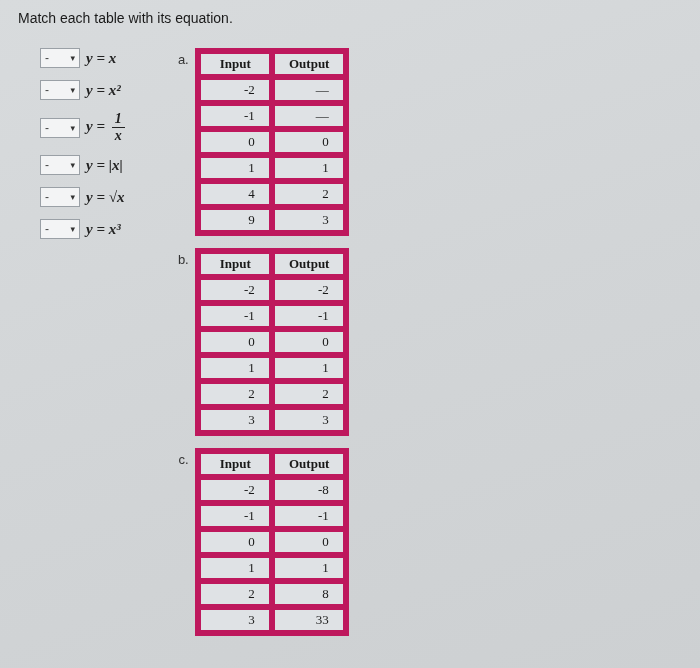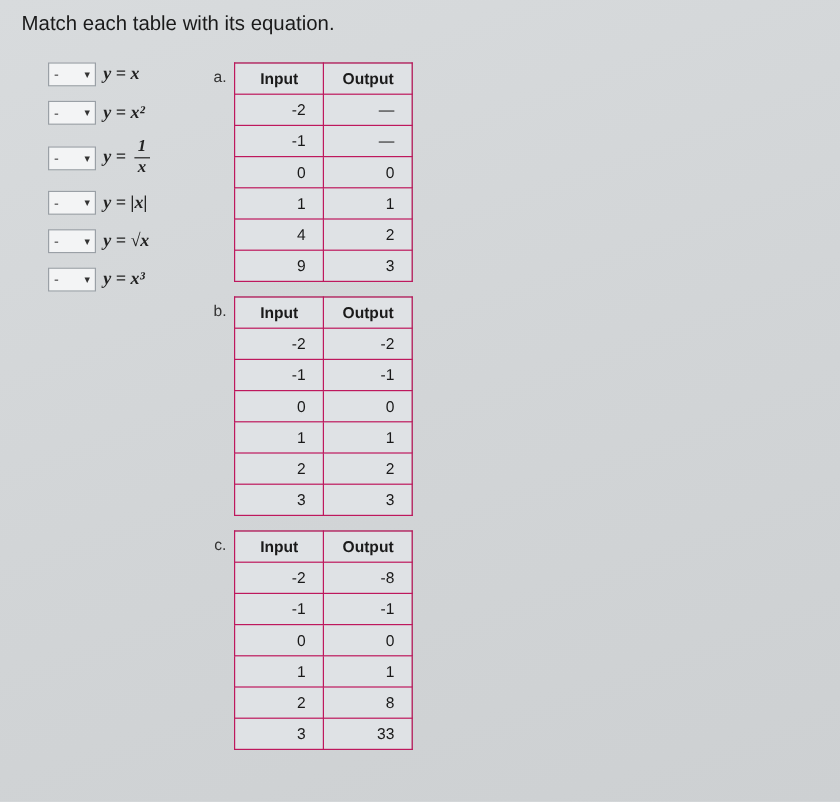--- a/index.html
+++ b/index.html
@@ -17,21 +17,21 @@
   }
   .page {
     position: absolute;
     top: 0; left: 0;
     width: 700px;
     height: 668px;
     background: linear-gradient(160deg, #d8dbdd 0%, #d2d5d7 50%, #cdd0d2 100%);
     padding: 10px 18px;
   }
   .question {
-    font-size: 17px;
+    font-size: 14px;
     color: #1a1a1a;
     margin-bottom: 22px;
     font-weight: 400;
   }
   .content-row {
     display: flex;
     flex-direction: row;
     align-items: flex-start;
   }
   .eq-col {
@@ -96,28 +96,28 @@
     padding-right: 6px;
     font-size: 13px;
     color: #333;
   }
   table.io {
     border-collapse: collapse;
     background: #e0e3e6;
     box-shadow: inset 0 0 0 1px #8c8c8c;
   }
   table.io th, table.io td {
-    border: 1px solid #be185d;
+    border: 6px solid #be185d;
     width: 74px;
     height: 26px;
     text-align: center;
     font-size: 13px;
     color: #1a1a1a;
     background: #dfe2e5;
-    font-family: Liberation Sans, sans-serif;
+    font-family: Liberation Serif, serif;
   }
   table.io th {
     font-weight: 700;
     background: #dfe2e5;
   }
   table.io td:first-child, table.io th:first-child { text-align: right; padding-right: 14px; }
   table.io td:last-child, table.io th:last-child { text-align: right; padding-right: 14px; }
   table.io th { text-align: center !important; padding-right: 0 !important;}
   .dash { color:#444; }
 </style>

